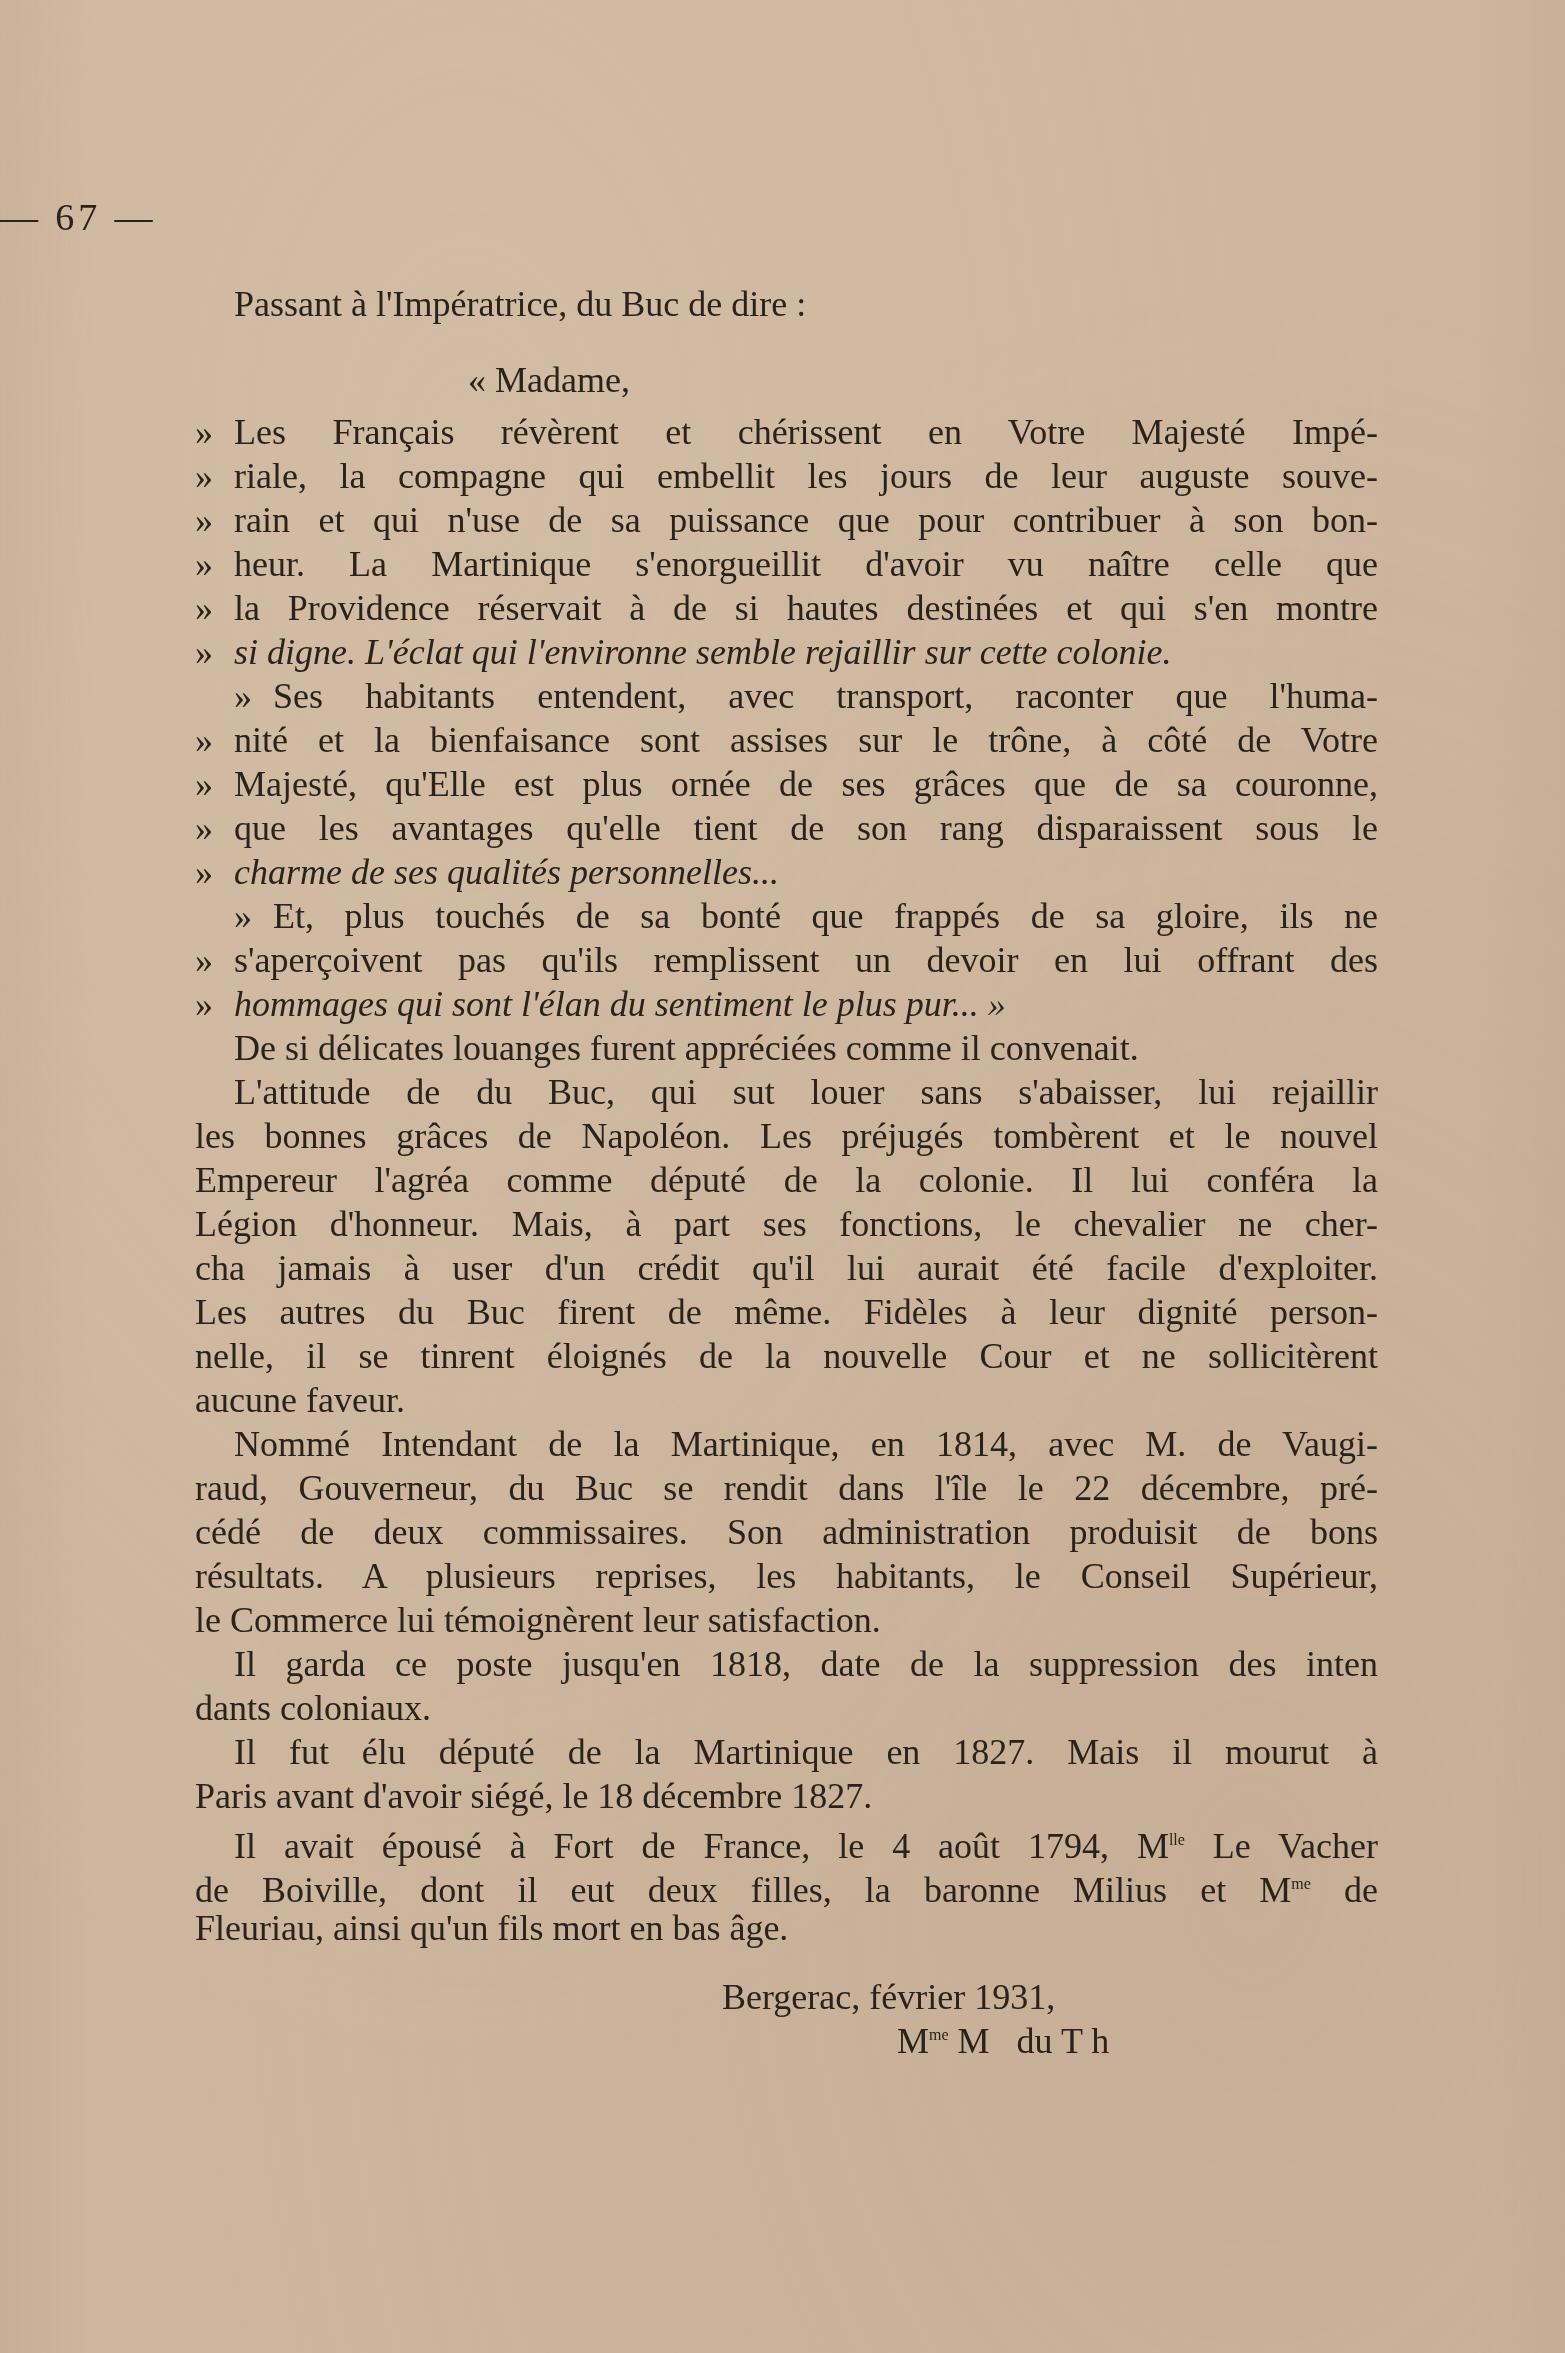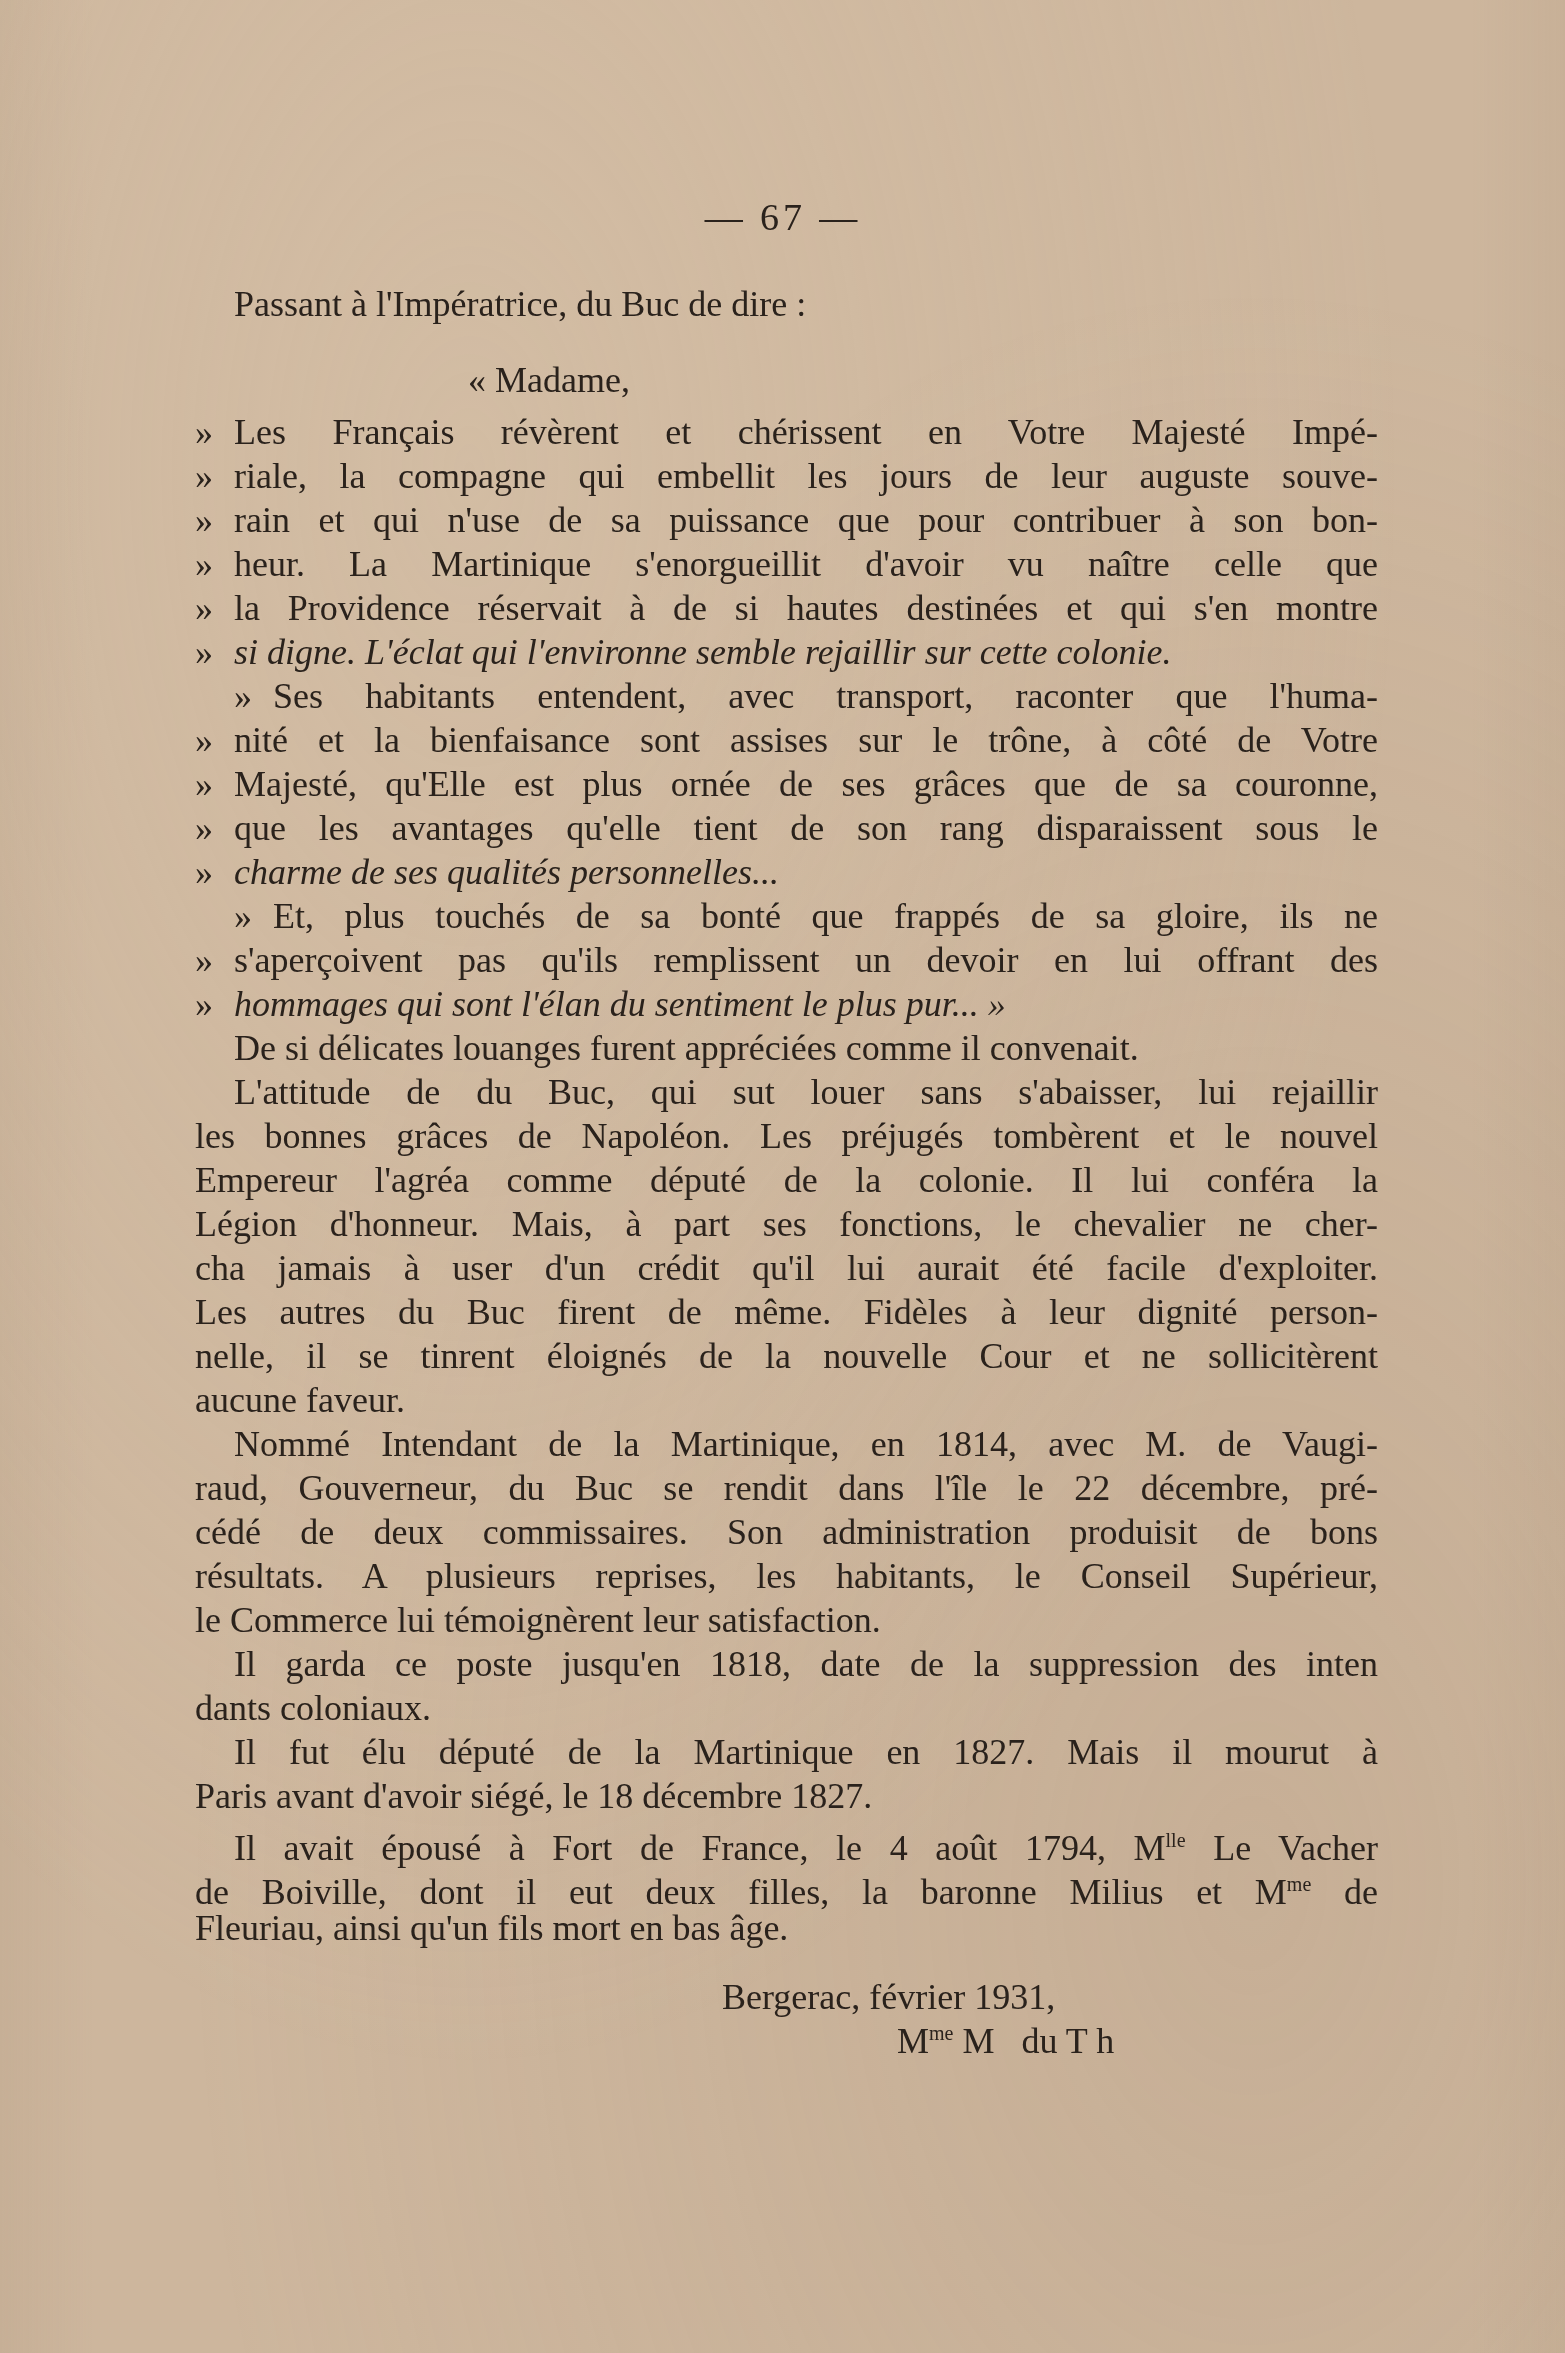--- a/index.html
+++ b/index.html
@@ -24,21 +24,20 @@
       left: 0;
       top: 0;
       width: 1566px;
       height: 2354px;
     }
     .page-number {
       position: absolute;
       top: 195px;
       left: 0;
       width: 100%;
-      text-align: center;
       font-size: 38px;
       letter-spacing: 3.9px;
       font-family: "Liberation Serif", serif;
     }
     .text-block {
       position: absolute;
       left: 195px;
       top: 282px;
       width: 1183px;
       font-family: "Liberation Serif", serif;
@@ -103,21 +102,21 @@
       top: 16px;
       white-space: nowrap;
     }
     .sig-author {
       position: absolute;
       left: 897px;
       top: 60px;
       white-space: nowrap;
     }
     sup {
-      font-size: 20px;
+      font-size: 16px;
       vertical-align: 13px;
     }
   </style>
 </head>
 <body style="background-color: rgb(205, 182, 157); color: rgb(42, 34, 28);">
 
 <div class="page">
 
   <div class="page-number">— 67 —</div>
 

